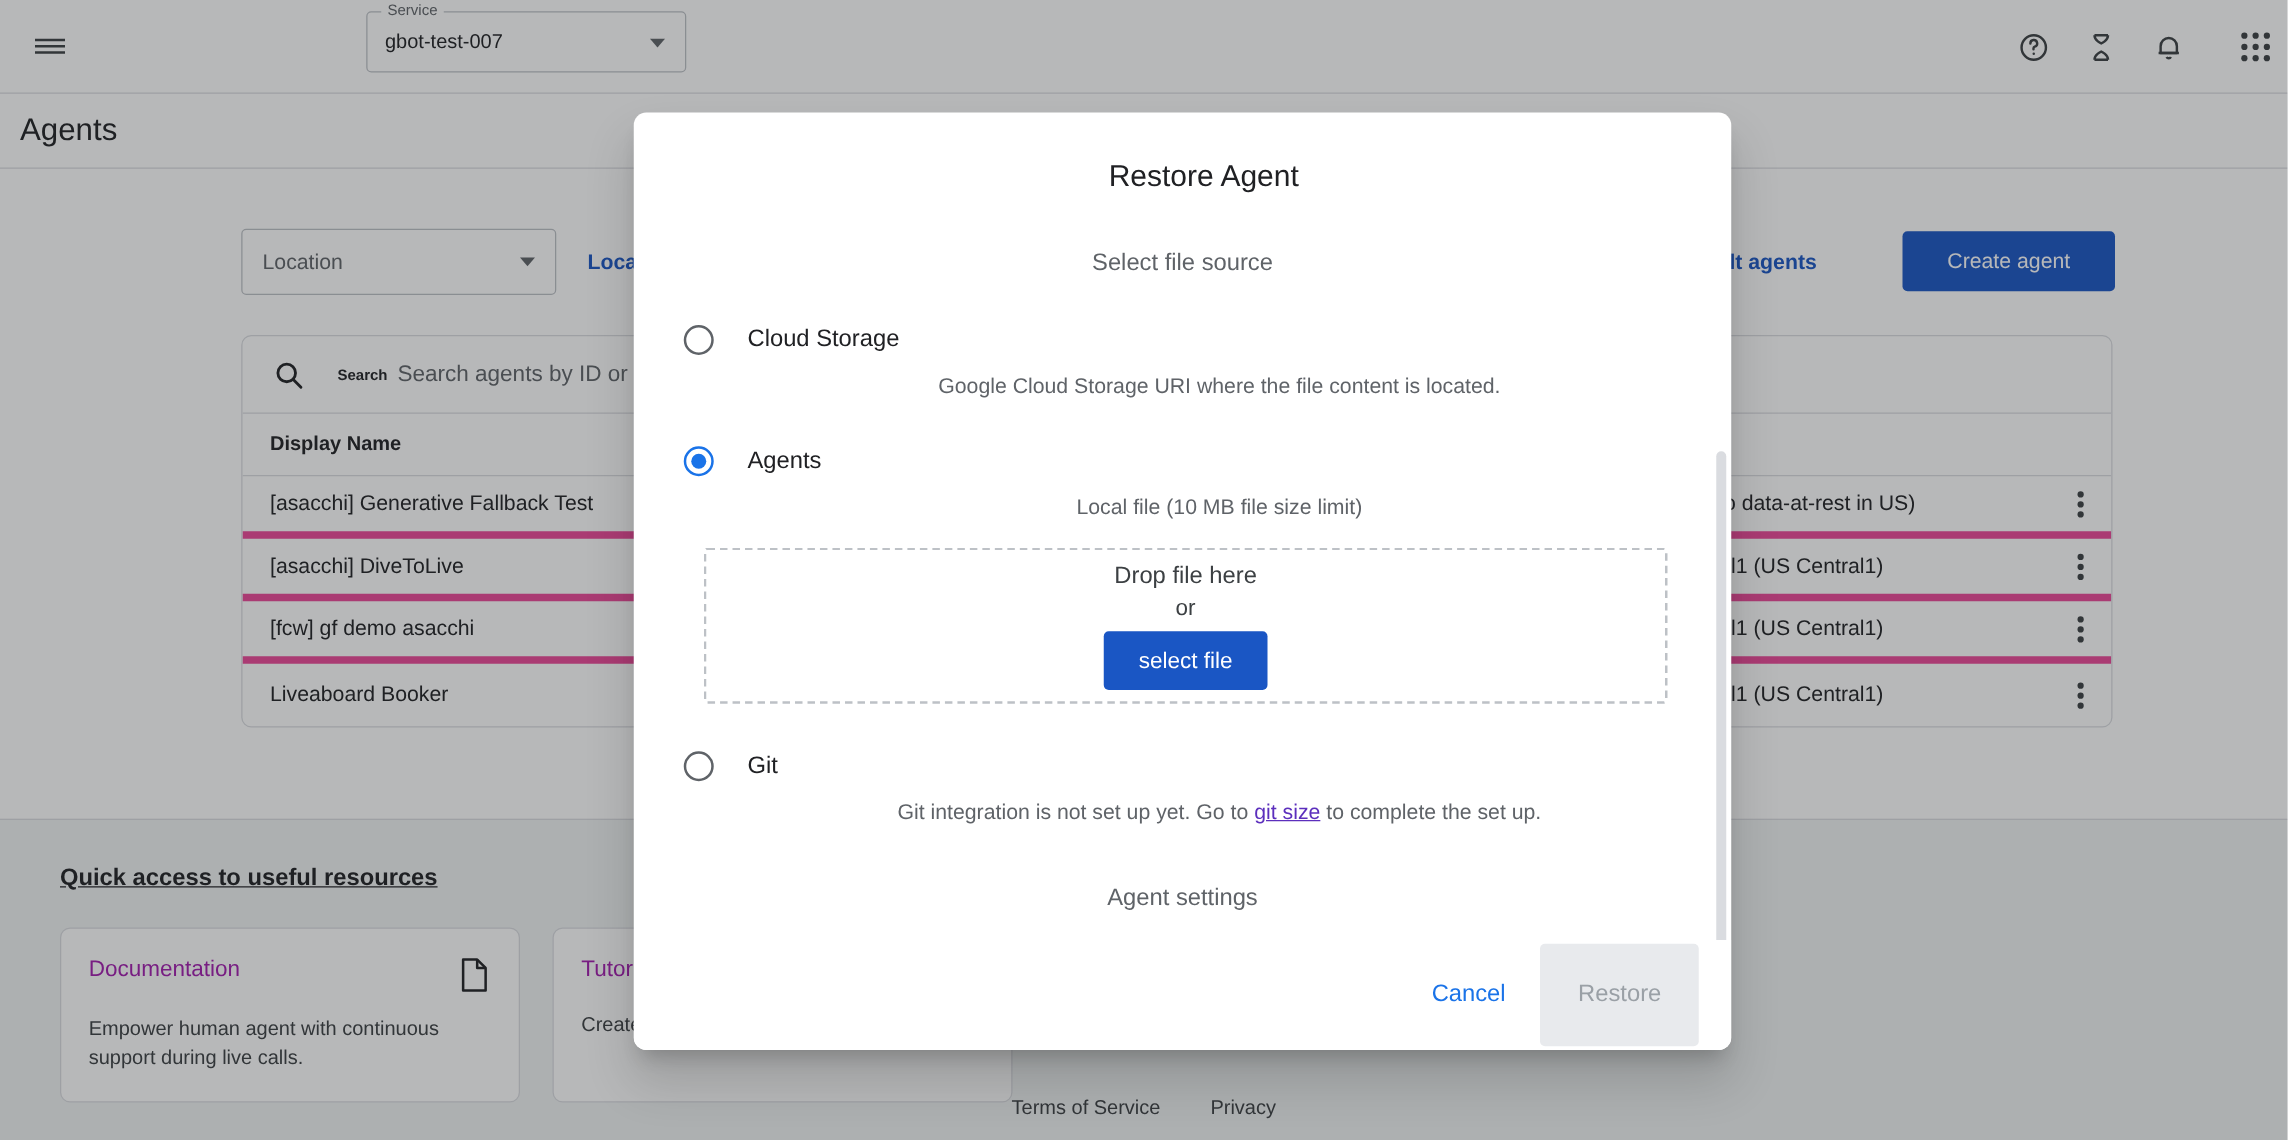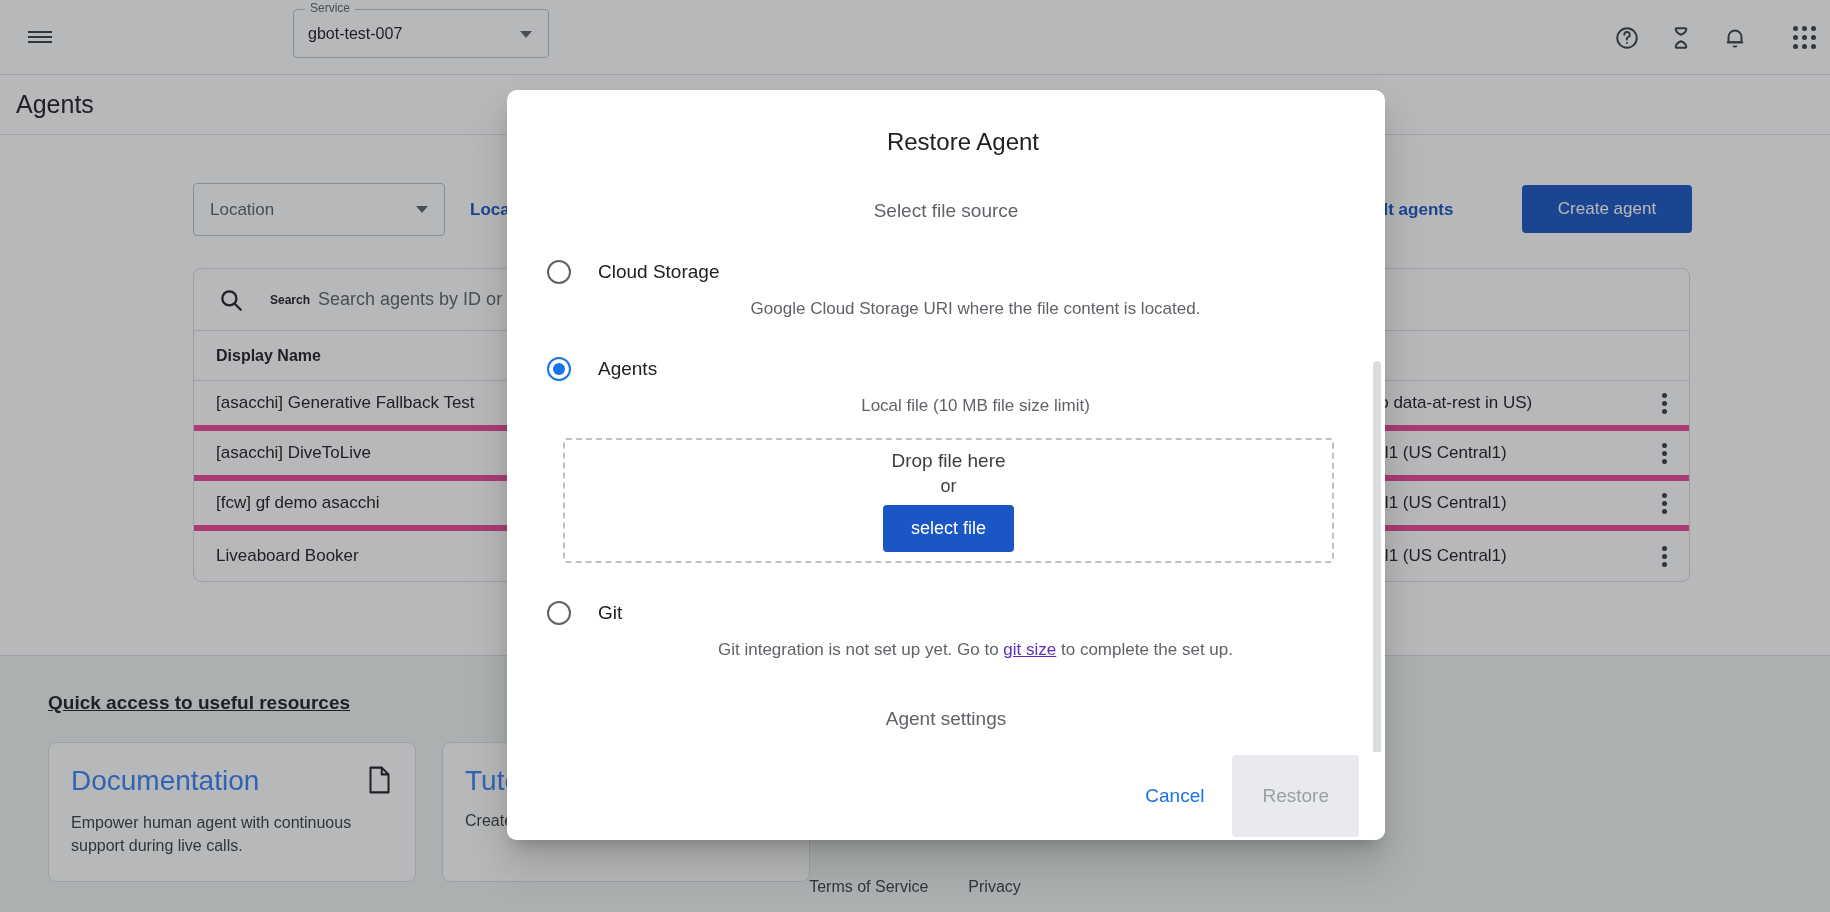--- a/index.html
+++ b/index.html
@@ -89,21 +89,21 @@
   .kebab { width: 50px; display:flex; flex-direction:column; align-items:center; gap:3px; cursor:pointer;}
   .kebab i { width: 5px; height: 5px; background:#3c4043; border-radius:50%; display:block; }
 
   .resources { position:absolute; left:0; top: 655px; width: 1830px; bottom: 0;
     background: #f1f3f4; border-top: 1px solid #dadce0; }
   .res-title { margin: 36px 0 0 48px; font-size: 19px; font-weight: 700; color:#202124;text-decoration:underline; }
   .res-cards { display:flex; gap: 26px; margin: 28px 0 0 48px; }
   .res-card { width: 368px; height: 140px; background:#fff; border:1px solid #dadce0;
     border-radius: 8px; padding: 22px; cursor:pointer; }
   .res-card-head { display:flex; justify-content:space-between; align-items:flex-start; }
-  .res-card-title { font-size: 28px; color:#3b82f6; }
+  .res-card-title { font-size: 18px; color:#a21caf; }
   .res-card-desc { margin-top: 12px; font-size: 16px; color:#3c4043; line-height: 1.45; }
 
   .footer-links { position:absolute; left:0; bottom: 16px; width:1830px;
     display:flex; justify-content:center; gap: 40px; font-size: 16px; color:#3c4043; }
   .footer-links span { cursor:pointer; }
 
   
   .scrim { position:absolute; inset:0; background: rgba(32,33,36,0.32); }
 
   .dialog {

